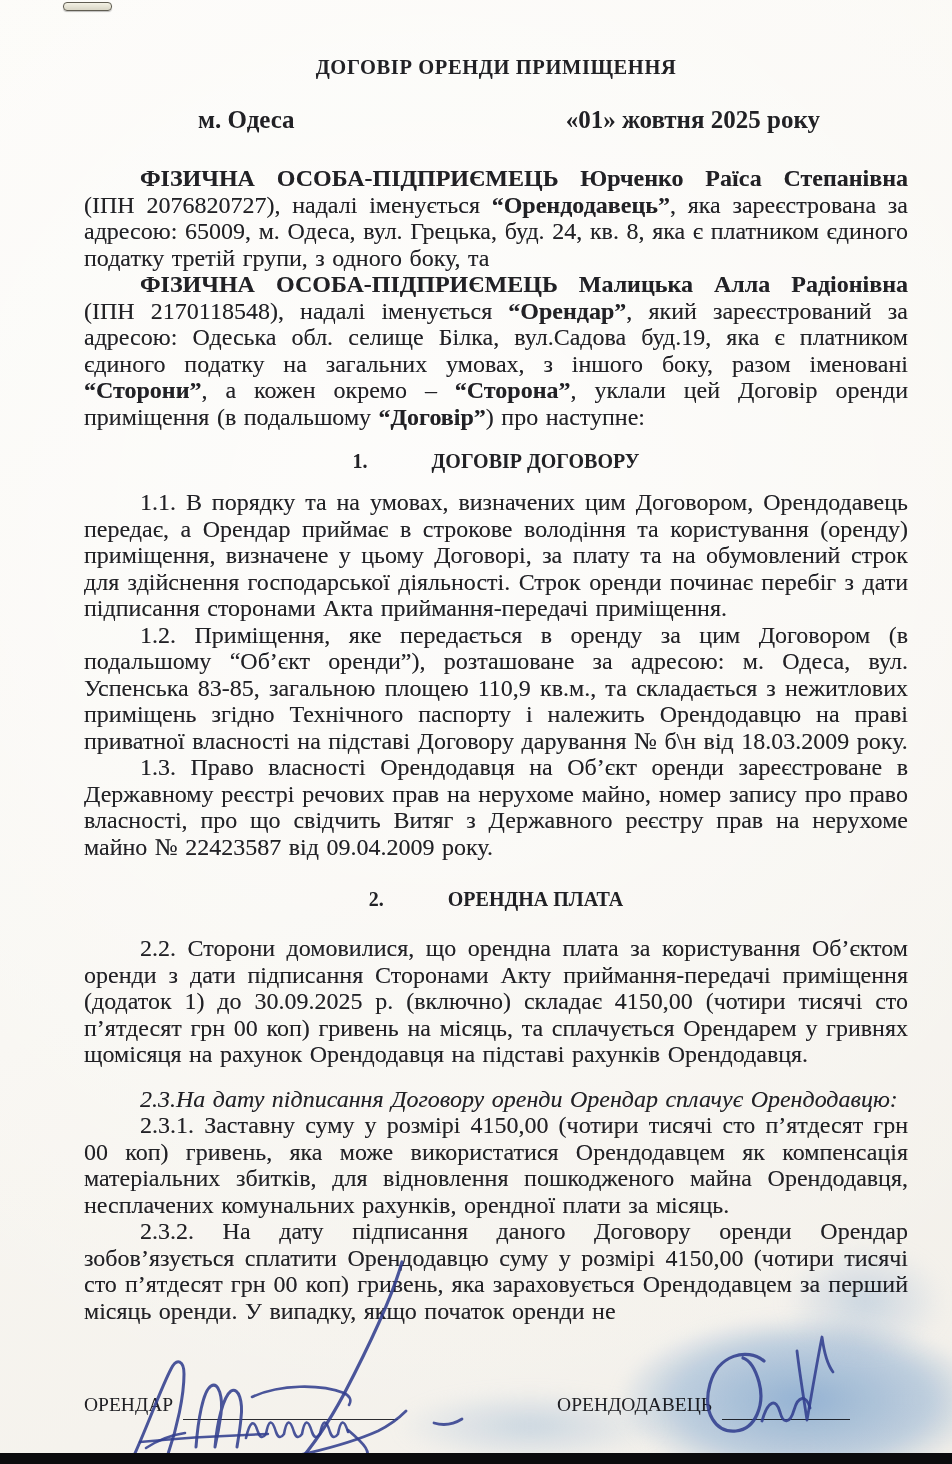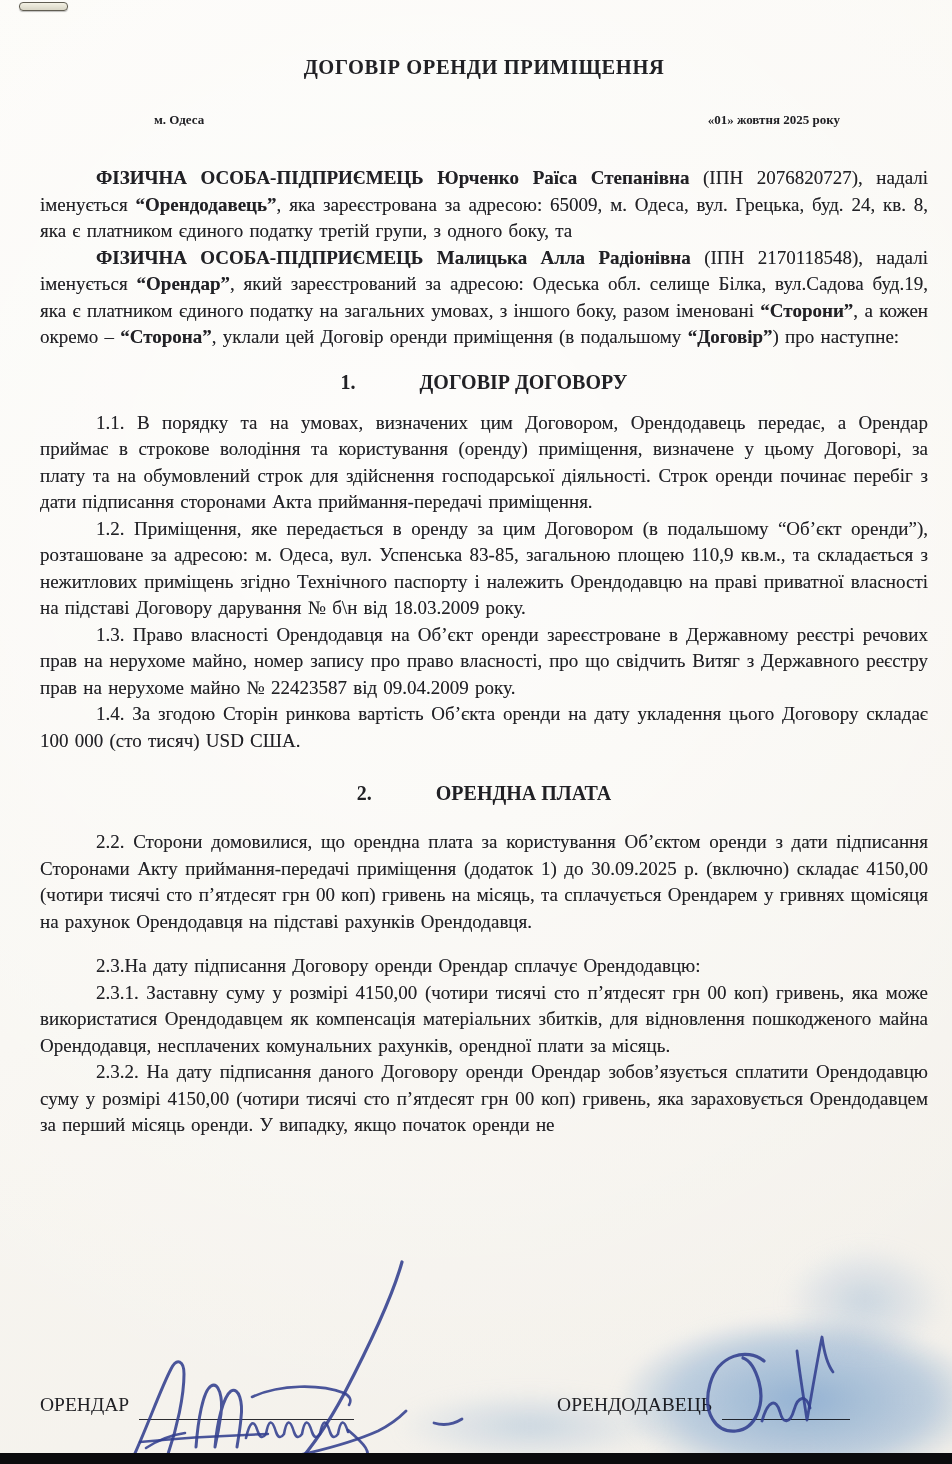--- a/index.html
+++ b/index.html
@@ -6,49 +6,50 @@
   body {
     width:952px; height:1464px; position:relative; overflow:hidden;
     background:
       radial-gradient(130% 90% at 45% 35%, rgba(255,255,255,0.65), rgba(255,255,255,0) 70%),
       linear-gradient(155deg, #fcfbf8 0%, #f8f6f1 55%, #f2efe9 100%);
     font-family:"Liberation Serif","DejaVu Serif",serif;
     color:#212125;
   }
   .page {
     position:absolute; inset:0;
-    padding:54px 24px 0 40px;
+    padding:54px 44px 0 40px;
     box-sizing:border-box;
+    margin-left:44px;
   }
   .staple {
     position:absolute; left:19px; top:2px; width:47px; height:7px;
     border-radius:4px;
     background:linear-gradient(#f3f1e4, #d9d6c6);
     border:1px solid #605d52;
     box-shadow:0 1px 1px rgba(0,0,0,0.25);
   }
   .title {
     margin:0; text-align:center;
     font-size:20.5px; font-weight:bold; letter-spacing:0.6px;
     line-height:27px;
   }
   .place-date {
     display:flex; justify-content:space-between; align-items:baseline;
     margin-top:26px; padding-left:114px; padding-right:88px;
-    font-weight:bold; font-size:13px; line-height:26px;
+    font-weight:bold; font-size:25px; line-height:26px;
   }
   .body-text { margin-top:32px; }
   .para {
     margin:0; text-align:justify;
-    font-size:19px; line-height:26.5px;
+    font-size:24px; line-height:26.5px;
     text-indent:56px; word-spacing:1.5px;
     text-shadow:0 0 0.5px rgba(30,30,40,0.35);
   }
   .para b { font-weight:bold; }
-  .para.gap { margin-top:18px; }
+  .para.gap { margin-top:18px;font-style:italic; }
   .section-head {
     display:flex; justify-content:center; gap:64px;
     font-weight:bold; font-size:20px; line-height:27px;
     margin:18px 0 14px;
   }
   #sections .section-head:last-of-type { margin:26px 0 22px; }
   .sig-row {
     position:absolute; left:40px; right:44px; top:1394px;
     display:flex; justify-content:space-between; align-items:flex-end;
     font-size:19.5px;
@@ -107,21 +108,20 @@
     </div>
 
   <div id="sections">
       <div class="section-head">
         <span>1.</span>
         <span>ДОГОВІР ДОГОВОРУ</span>
       </div>
       <p class="para"><span>1.1. В порядку та на умовах, визначених цим Договором, Орендодавець передає, а Орендар приймає в строкове володіння та користування (оренду) приміщення, визначене у цьому Договорі, за плату та на обумовлений строк для здійснення господарської діяльності. Строк оренди починає перебіг з дати підписання сторонами Акта приймання-передачі приміщення.</span></p>
       <p class="para"><span>1.2. Приміщення, яке передається в оренду за цим Договором (в подальшому “Об’єкт оренди”), розташоване за адресою: м. Одеса, вул. Успенська 83-85, загальною площею 110,9 кв.м., та складається з нежитлових приміщень згідно Технічного паспорту і належить Орендодавцю на праві приватної власності на підставі Договору дарування № б\н від 18.03.2009 року.</span></p>
       <p class="para"><span>1.3. Право власності Орендодавця на Об’єкт оренди зареєстроване в Державному реєстрі речових прав на нерухоме майно, номер запису про право власності, про що свідчить Витяг з Державного реєстру прав на нерухоме майно № 22423587 від 09.04.2009 року.</span></p>
-      <p class="para"><span>1.4. За згодою Сторін ринкова вартість Об’єкта оренди на дату укладення цього Договору складає  100 000 (сто тисяч)  USD США.</span></p>
       <div class="section-head">
         <span>2.</span>
         <span>ОРЕНДНА ПЛАТА</span>
       </div>
       <p class="para"><span>2.2. Сторони домовилися, що орендна плата за користування Об’єктом оренди з дати підписання Сторонами Акту приймання-передачі приміщення (додаток 1) до 30.09.2025 р. (включно) складає 4150,00 (чотири тисячі сто п’ятдесят грн 00 коп) гривень на місяць, та сплачується Орендарем у гривнях щомісяця на рахунок Орендодавця на підставі рахунків Орендодавця.</span></p>
       <p class="para gap"><span>2.3.На дату підписання Договору оренди Орендар сплачує Орендодавцю:</span></p>
       <p class="para"><span>2.3.1. Заставну суму у розмірі 4150,00 (чотири тисячі сто п’ятдесят грн 00 коп) гривень, яка може використатися Орендодавцем як компенсація матеріальних збитків, для відновлення пошкодженого майна Орендодавця, несплачених комунальних рахунків, орендної плати за місяць.</span></p>
       <p class="para"><span>2.3.2. На дату підписання даного Договору оренди Орендар зобов’язується сплатити Орендодавцю  суму у розмірі 4150,00 (чотири тисячі сто п’ятдесят грн 00 коп) гривень, яка зараховується Орендодавцем за перший  місяць оренди. У випадку, якщо початок оренди не</span></p>
     </div>
 

